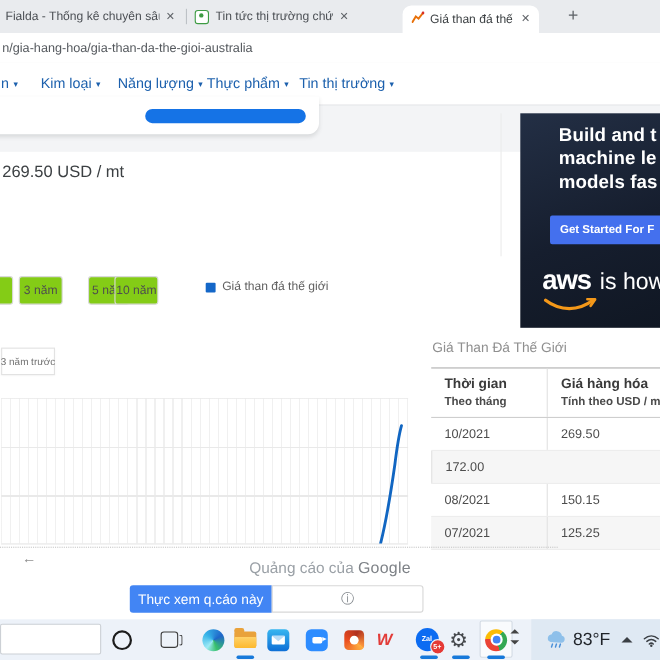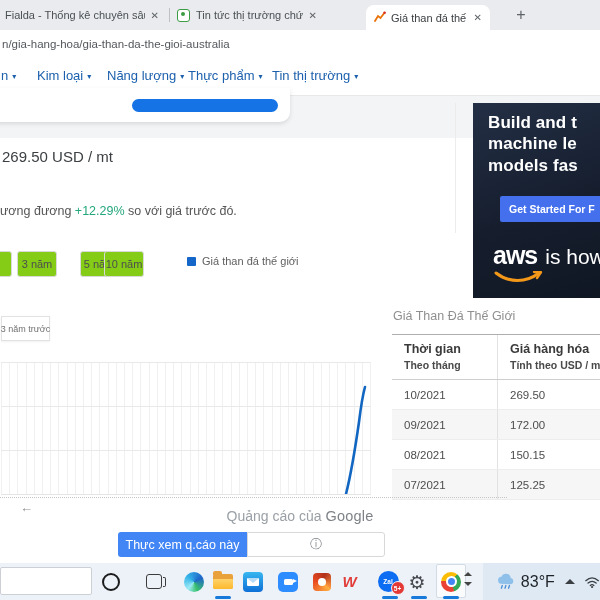--- a/index.html
+++ b/index.html
@@ -45,21 +45,21 @@
 
   
   .chart{left:1px;top:362px;width:370px;height:132px;border-bottom:1px solid #e5e5e5;
     background:repeating-linear-gradient(to bottom,#e9e9e9 0 1px,transparent 1px 44.2px),
                repeating-linear-gradient(to right,#f0f0f0 0 1px,transparent 1px 8.2px)}
   .backarrow{left:20px;top:500px;font-size:13px;color:#909090}
 
   
   .awsad{left:473px;top:103px;width:127px;height:195px;overflow:hidden;color:#fff;
     background:linear-gradient(160deg,#232f45,#161e2e 55%,#101723)}
-  .awsline{position:absolute;left:15px;font-size:17px;font-weight:700;white-space:nowrap;letter-spacing:.1px}
+  .awsline{position:absolute;left:35px;font-size:17px;font-weight:700;white-space:nowrap;letter-spacing:.1px}
   .awscta{position:absolute;left:27px;top:93px;width:100px;height:26px;background:#4470ee;border-radius:2px;display:flex;align-items:center;padding-left:9px;font-size:10.5px;font-weight:700;white-space:nowrap;overflow:hidden}
   .awsbrandrow{position:absolute;left:20px;top:138px;display:flex;align-items:baseline;white-space:nowrap}
   .awsbrand{font-size:25px;font-weight:700;letter-spacing:-1px}
   .awstag{font-size:21px;margin-left:8px;font-weight:400}
   .awsswoosh{position:absolute;left:21px;top:168px}
 
   
   .tbl-title{left:393px;top:309px;font-size:12.5px;color:#8f8f8f;white-space:nowrap}
   .tbl{left:392px;top:334px;width:215px;border-top:1px solid #aeaeae;background:#fff}
   .tbl-header{display:flex;border-bottom:1px solid #cecece}
@@ -172,23 +172,20 @@
     </div>
   </div>
 
   <div class="abs hero"></div>
   <div class="abs card">
     <div class="pill"></div>
   </div>
   <div class="abs vdiv"></div>
 
   <div class="abs price">269.50 USD / mt</div>
-  <div class="abs change">
-    <span>ương đương </span><span class="up">+12.29%</span><span> so với giá trước đó.</span>
-  </div>
 
   <div class="range" style="left:-26px;width:38px"></div>
   <div class="range" style="left:17px;width:40px">
       <span>3 năm</span>
     </div>
   <div class="range" style="left:80px;width:38px">
       <span>5 năm</span>
     </div>
   <div class="range" style="left:104px;width:40px">
       <span>10 năm</span>
@@ -233,21 +230,20 @@
       <div class="th th2">
         <div class="tt">Giá hàng hóa</div>
         <div class="ts">Tính theo USD / mt</div>
       </div>
     </div>
     <div class="tr">
       <div class="td1">10/2021</div>
       <div class="td2">269.50</div>
     </div>
     <div class="tr alt">
-      <div class="td1">09/2021</div>
       <div class="td2">172.00</div>
     </div>
     <div class="tr">
       <div class="td1">08/2021</div>
       <div class="td2">150.15</div>
     </div>
     <div class="tr alt">
       <div class="td1">07/2021</div>
       <div class="td2">125.25</div>
     </div>

